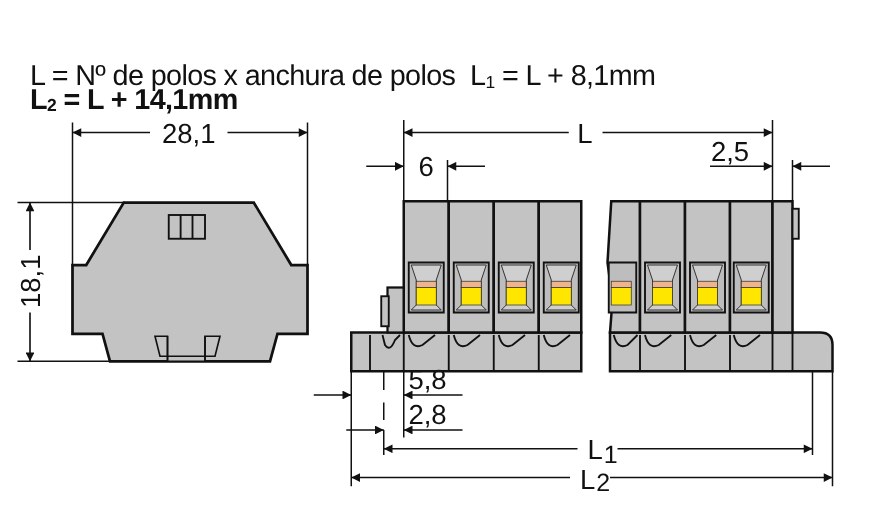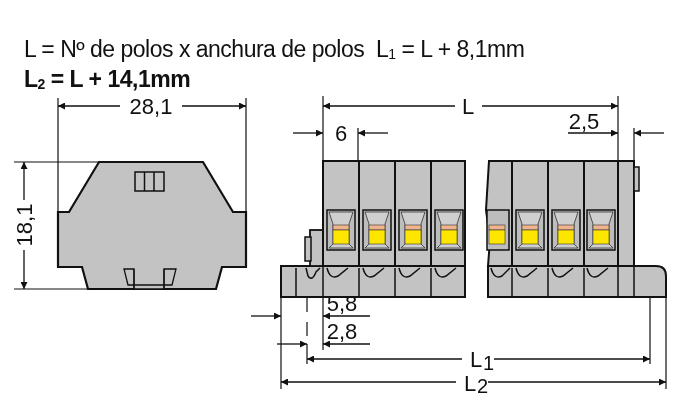--- a/index.html
+++ b/index.html
@@ -7,21 +7,21 @@
          font-family:"Liberation Sans", sans-serif; color:#111; }
   .formula { position:absolute; font-size:23px; letter-spacing:-0.5px; white-space:nowrap; }
   .formula sub { font-size:14px; vertical-align:-2px; }
   svg { position:absolute; left:0; top:0; }
   .dimtxt { font-family:"Liberation Sans", sans-serif; font-size:22px; fill:#111; }
   .dimtxt-sm { font-family:"Liberation Sans", sans-serif; font-size:20px; fill:#111; }
 </style>
 </head>
 <body>
 
-<div class="formula" style="left:24px; top:36px;">
+<div class="formula" style="left:24px; top:47px;">
   <span>L = Nº de polos x anchura de polos</span>&nbsp;&nbsp;<span>L</span><sub>1</sub><span> = L + 8,1mm</span>
 </div>
 <div class="formula" style="left:24px; top:66px;font-weight:bold;">
   <span>L</span><sub>2</sub><span> = L + 14,1mm</span>
 </div>
 
 <svg width="697" height="413" viewBox="0 0 697 413">
   <defs>
     <marker id="arr" viewBox="0 0 10 10" refX="10" refY="5" markerWidth="10" markerHeight="7" orient="auto-start-reverse" markerUnits="userSpaceOnUse">
       <path d="M0,0 L10,5 L0,10 z" fill="#111"></path>

